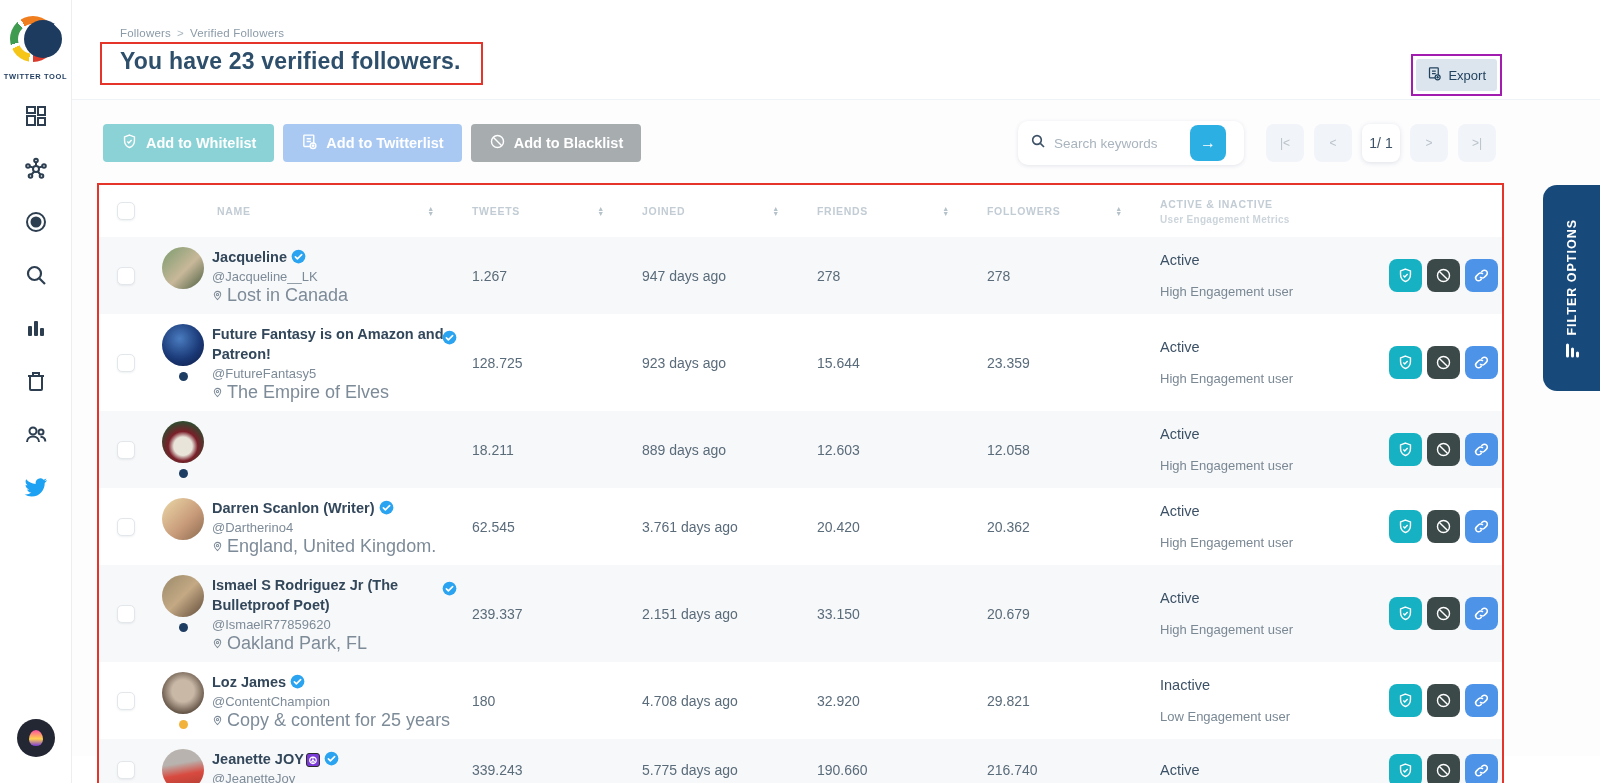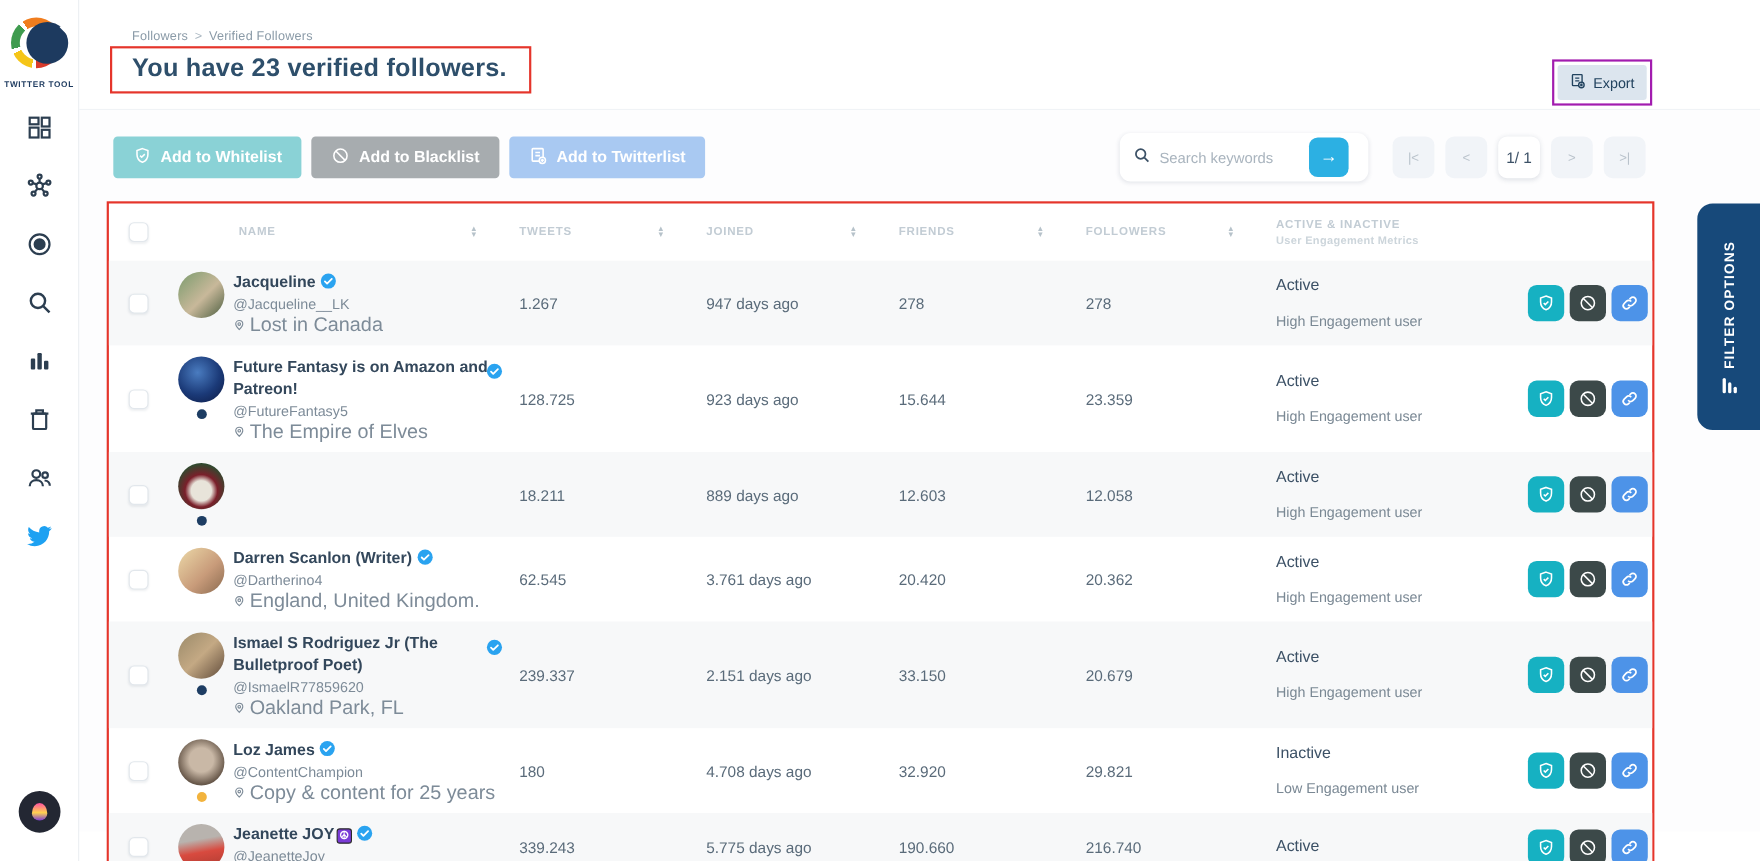--- a/index.html
+++ b/index.html
@@ -225,35 +225,35 @@
   </div>
 
   <div class="toolbar">
     <button class="pill-btn btn-whitelist">
       <span><svg viewBox="0 0 24 24" fill="none" stroke="#fff" stroke-width="2">
             <path d="M12 3l7 2.5v5c0 5-3 8.5-7 10-4-1.5-7-5-7-10v-5z"></path>
             <path d="M9 12l2 2 4-4"></path>
           </svg></span>
       <span>Add to Whitelist</span>
     </button>
-    <button class="pill-btn btn-blacklist">
-      <span><svg viewBox="0 0 24 24" fill="none" stroke="#fff" stroke-width="2">
-            <circle cx="12" cy="12" r="8.5"></circle>
-            <path d="M6 6l12 12"></path>
-          </svg></span>
-      <span>Add to Blacklist</span>
-    </button>
     <button class="pill-btn btn-twitterlist">
       <span><svg viewBox="0 0 24 24" fill="none" stroke="#fff" stroke-width="2">
             <rect x="4" y="3" width="14" height="16" rx="1"></rect>
             <path d="M8 8h6M8 12h6"></path>
             <circle cx="17" cy="18" r="4" fill="#a9c9f2"></circle>
             <path d="M17 16v4M15 18h4"></path>
           </svg></span>
       <span>Add to Twitterlist</span>
+    </button>
+    <button class="pill-btn btn-blacklist">
+      <span><svg viewBox="0 0 24 24" fill="none" stroke="#fff" stroke-width="2">
+            <circle cx="12" cy="12" r="8.5"></circle>
+            <path d="M6 6l12 12"></path>
+          </svg></span>
+      <span>Add to Blacklist</span>
     </button>
     <div class="spacer"></div>
     <div class="search-group">
       <span><svg viewBox="0 0 24 24" fill="none" stroke="currentColor" stroke-width="2.4">
             <circle cx="10.5" cy="10.5" r="6.5"></circle>
             <path d="M15.5 15.5L21 21"></path>
           </svg></span>
       <input class="search-input" placeholder="Search keywords" style="">
       <button class="search-go">→</button>
     </div>

